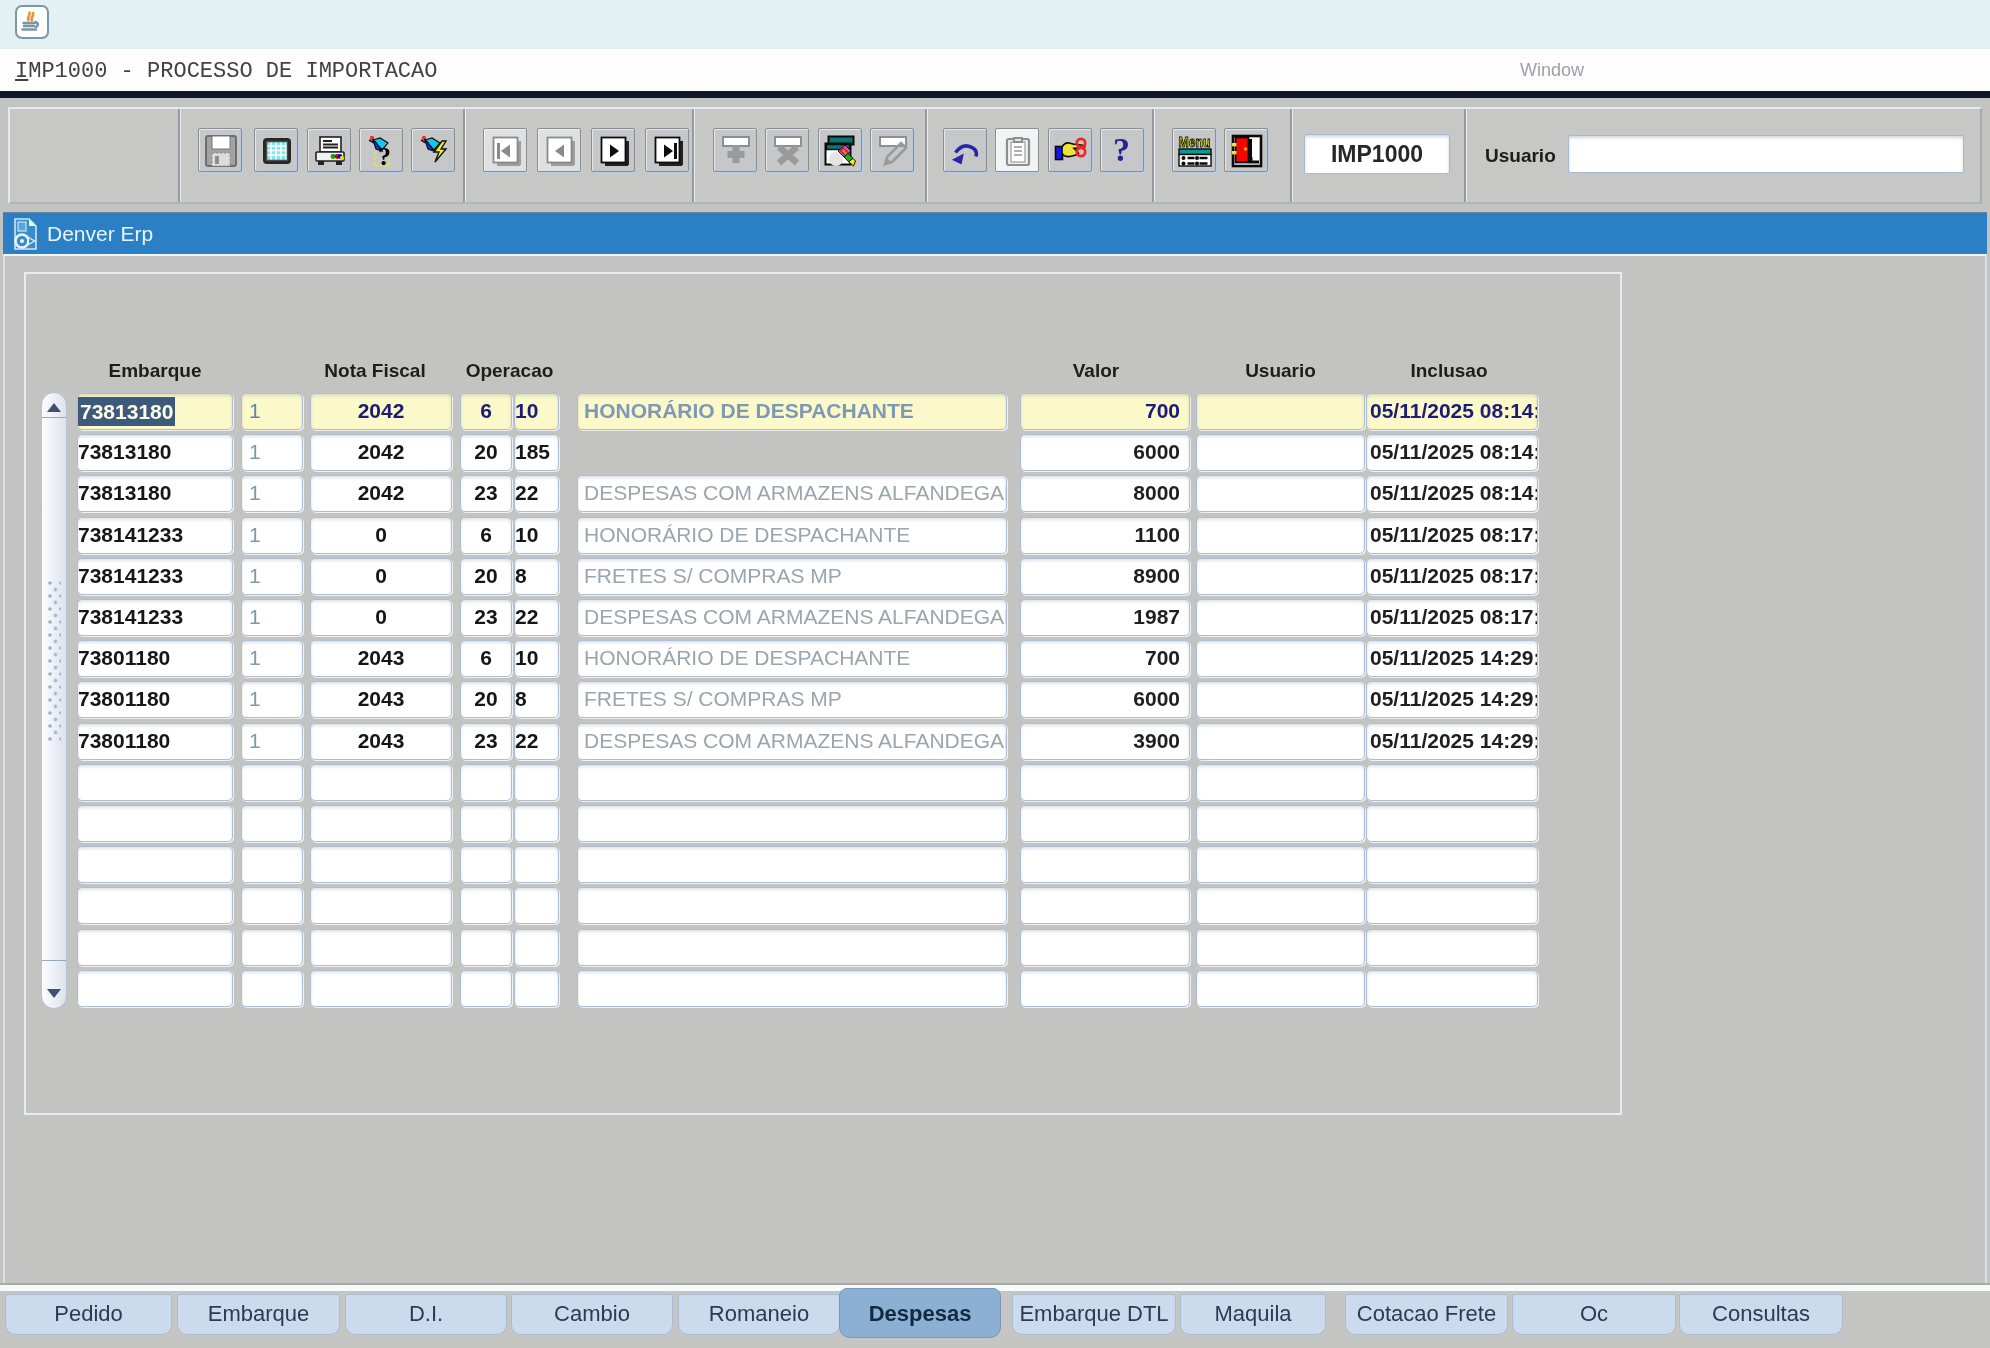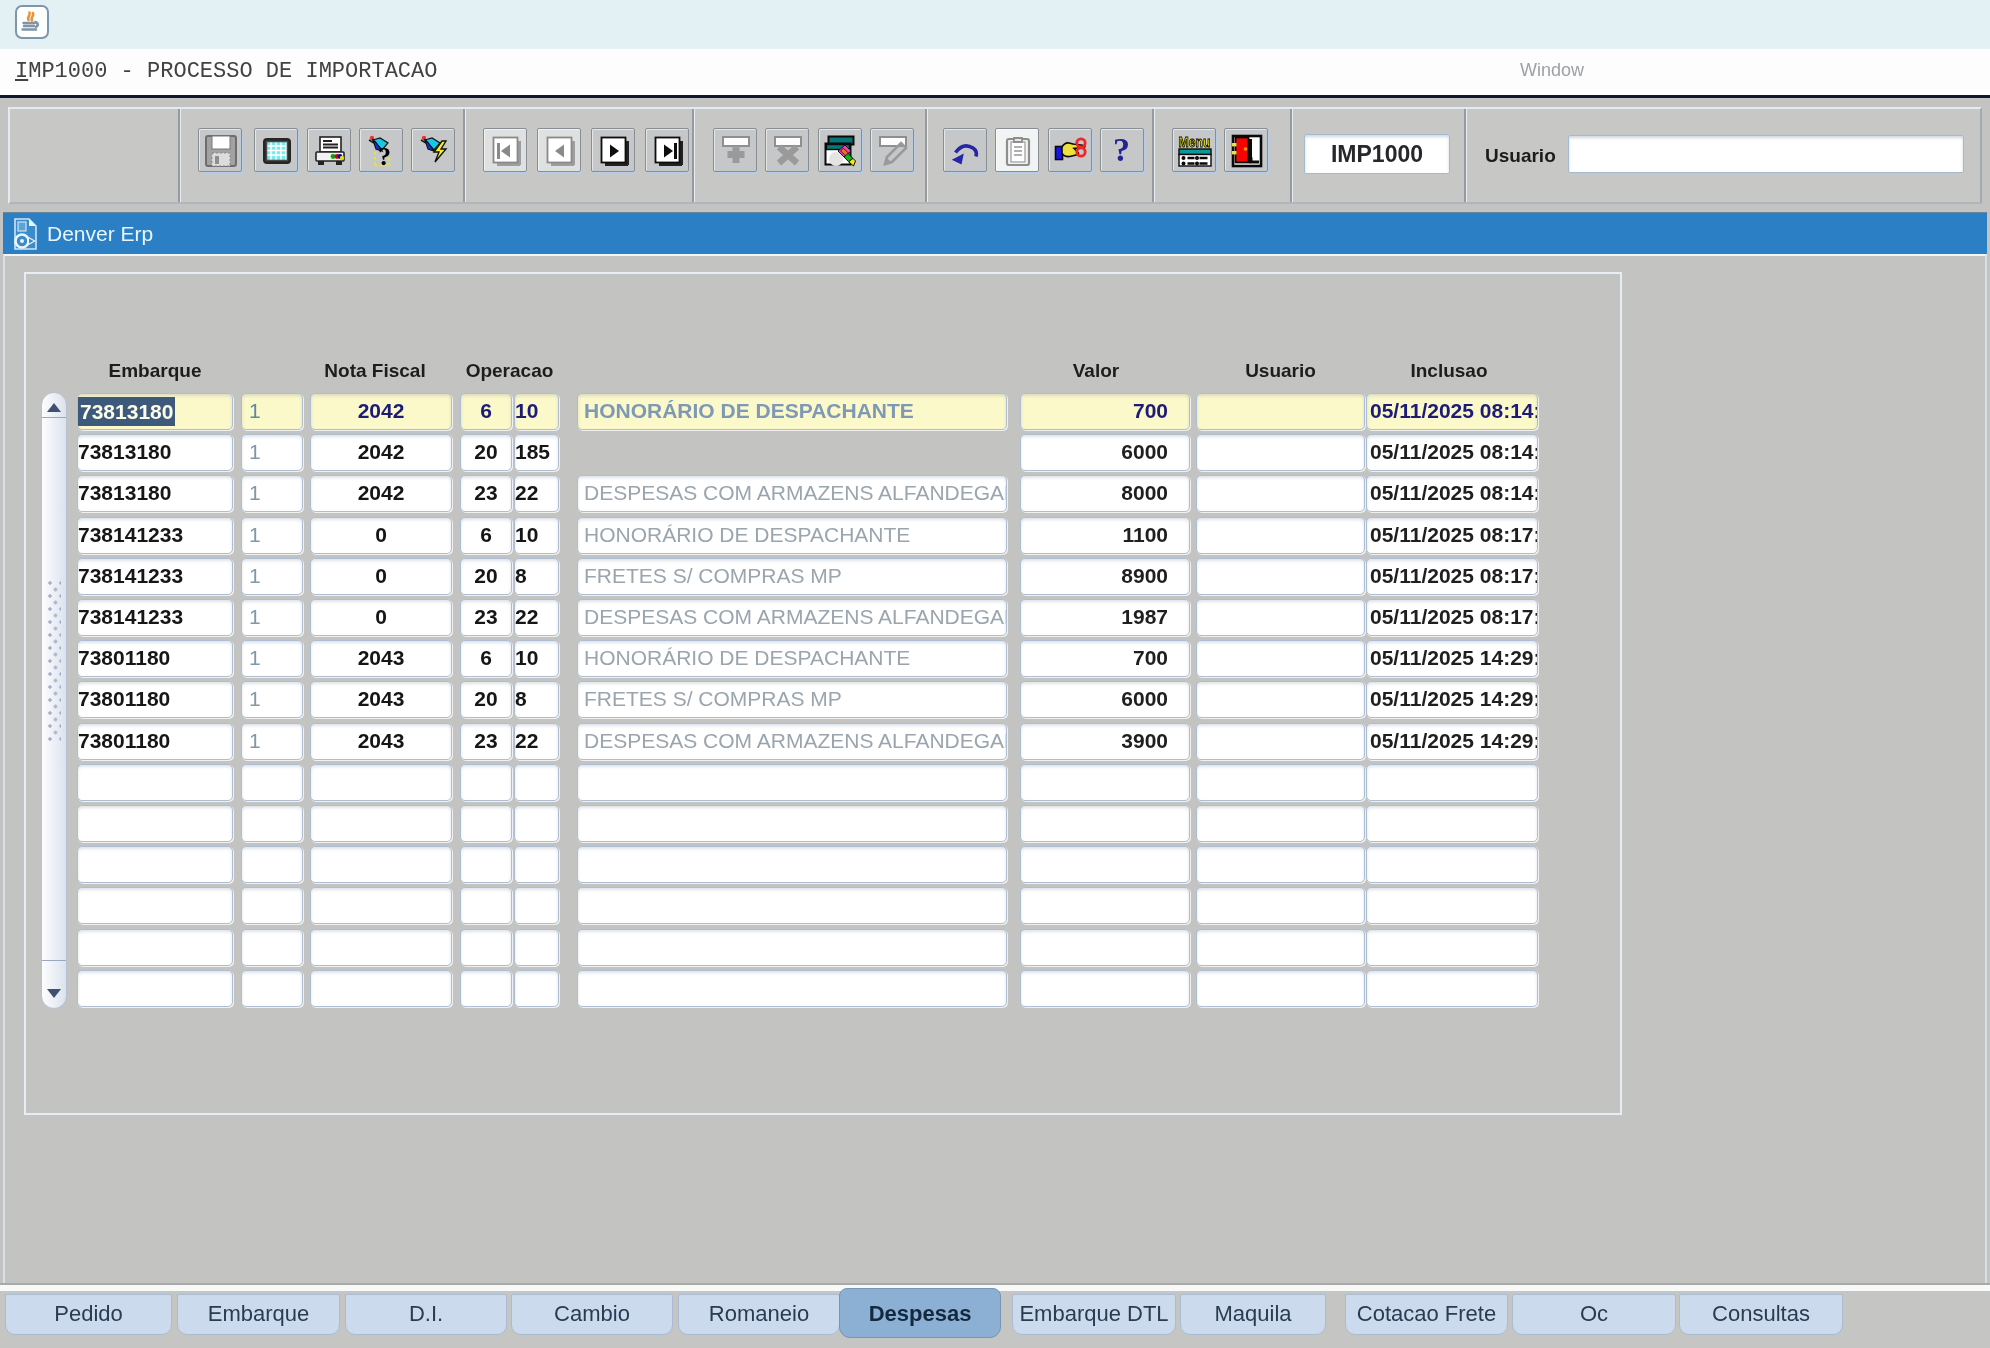--- a/index.html
+++ b/index.html
@@ -1,21 +1,21 @@
 <!DOCTYPE html>
 <html><head><meta charset="utf-8">
 <style>
 html,body{margin:0;padding:0}
 body{width:1990px;height:1348px;position:relative;overflow:hidden;background:#c3c3c1;font-family:"Liberation Sans",sans-serif}
 .abs{position:absolute}
 
 #topstrip{left:0;top:0;width:1990px;height:49px;background:#e3f1f4}
 #javabtn{left:15px;top:5px;width:30px;height:30px;border:2px solid #7e96ab;border-radius:7px;background:#fdfefe}
 
-#menubar{left:0;top:49px;width:1990px;height:49px;background:#fdfdfd;border-bottom:3px solid #0f172a;box-sizing:border-box}
+#menubar{left:0;top:49px;width:1990px;height:49px;background:#fdfdfd;border-bottom:7px solid #0f172a;box-sizing:border-box}
 #mtitle{left:15px;top:10px;font-family:"Liberation Mono",monospace;font-size:22px;color:#424242;white-space:pre}
 #mtitle .u{text-decoration:underline}
 #mwindow{left:1520px;top:11px;font-size:18px;color:#9ba1a7}
 
 #tbar{left:8px;top:107px;width:1974px;height:97px;background:#c7c7c6;border:2px solid;border-color:#e4eaf1 #a2abb4 #aeb7c0 #e4eaf1;box-sizing:border-box}
 .sep{position:absolute;top:0;bottom:0;width:2px;background:#949a9f;box-shadow:1px 0 0 #e9edf1}
 .btn{position:absolute;top:19px;width:44px;height:44px;background:#c6c7c8;border:1px solid #878e95;border-radius:2px;box-shadow:inset 1px 1px 0 rgba(255,255,255,.55),2px 3px 0 -1px #b5cde8;box-sizing:border-box}
 .btn svg{position:absolute;left:5px;top:5px}
 .btn.lite{background:#f2f3f3}
 .btn.dis{background:#dfe0e0}
@@ -31,21 +31,21 @@
 
 .hl{position:absolute;top:360px;height:22px;font-size:19px;font-weight:bold;color:#1d1d1d;text-align:center}
 
 .c{position:absolute;height:37px;background:#fff;border:1px solid #aebdd2;border-radius:5px;box-sizing:border-box;font-size:21px;line-height:34px;overflow:hidden;white-space:nowrap;box-shadow:inset 0 2px 3px rgba(125,145,170,.25),1px 1px 0 rgba(255,255,255,.75)}
 .k1{left:77px;width:156px;text-align:left;font-weight:bold;color:#161616}
 .k2{left:241px;width:62px;padding-left:7px;color:#7e99a9}
 .k3{left:310px;width:142px;text-align:center;font-weight:bold;color:#161616}
 .k4{left:460px;width:52px;text-align:center;font-weight:bold;color:#161616}
 .k5{left:514px;width:45px;text-align:left;font-weight:bold;color:#161616}
 .k6{left:577px;width:430px;padding-left:6px;color:#9aa5ae}
-.k7{left:1020px;width:170px;text-align:right;padding-right:21px;color:#1f1f1f;font-weight:bold}
+.k7{left:1020px;width:170px;text-align:right;padding-right:9px;color:#1f1f1f;font-weight:bold}
 .k8{left:1196px;width:169px}
 .k9{left:1366px;width:172px;padding-left:3px;color:#1f1f1f;font-weight:bold}
 .y .c{background:#fbf8c9}
 .y .k2{color:#5d87a2}
 .y .k3,.y .k4,.y .k5,.y .k7,.y .k9{color:#1c1c78;font-weight:bold}
 .y .k6{color:#7e99b5;font-weight:bold}
 .sel{background:#3d5a7c;color:#fdfde8;display:inline-block;height:29px;line-height:29px;margin-top:3px;padding:0 2px;vertical-align:top}
 
 #sbar{left:41px;top:392px;width:26px;height:617px;background:linear-gradient(to right,#fcfdfe 0%,#eef1f7 45%,#dce2ed 100%);border:1px solid #b7c2d4;border-radius:13px;box-sizing:border-box}
 #sbar .tri-u{position:absolute;left:5px;top:10px;width:0;height:0;border-left:7px solid transparent;border-right:7px solid transparent;border-bottom:9px solid #3f5070}

